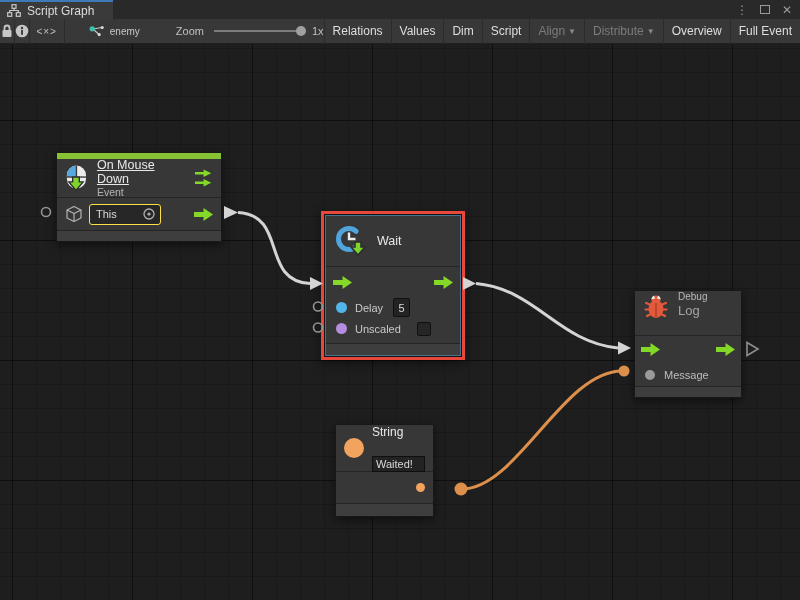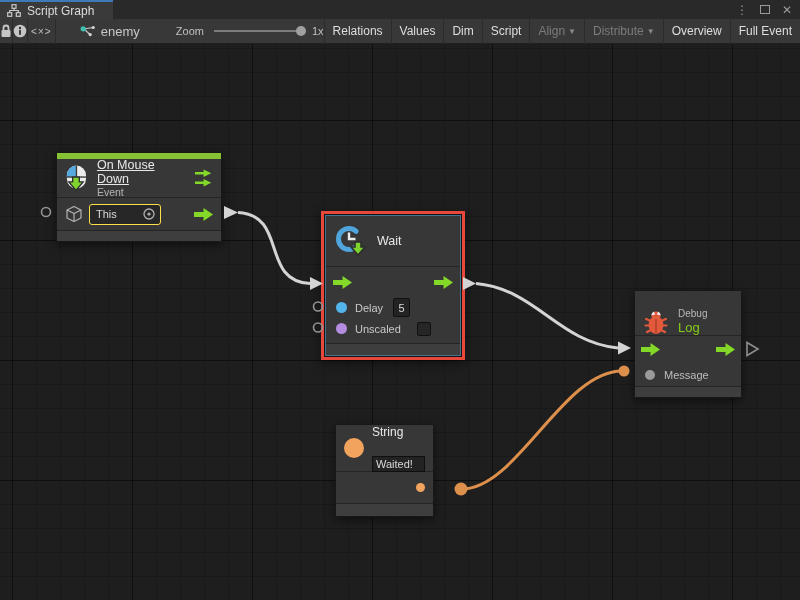--- a/index.html
+++ b/index.html
@@ -20,21 +20,21 @@
 
   
   .toolbar { position:absolute; left:0; top:19px; width:800px; height:25px; background:#383838;
              border-bottom:1px solid #1f1f1f; display:flex; align-items:center; font-size:12px;
              color:#d6d6d6; }
   .tb-btn { height:25px; display:flex; align-items:center; justify-content:center;
             border-right:1px solid #2b2b2b; }
   .tb-ico { width:26px; }
   .tb-code { width:64px; color:#c0c0c0; font-size:10px; letter-spacing:1px; }
   .graph-chip { display:flex; align-items:center; gap:5px; margin-left:24px; color:#c8c8c8;
-                font-size:13px; }
+                font-size:10px; }
   .zoom-group { display:flex; align-items:center; margin-left:36px; }
   .zoom-label { color:#c0c0c0; font-size:11px; }
   .zoom-track { position:relative; width:90px; height:2px; background:#7d7d7d; margin-left:10px; }
   .zoom-knob { position:absolute; right:-2px; top:-4px; width:10px; height:10px; border-radius:50%;
                background:#a0a0a0; }
   .zoom-value { color:#c0c0c0; font-size:11px; margin-left:8px; }
   .tb-right { margin-left:auto; display:flex; height:25px; }
   .tb-text-btn { display:flex; align-items:center; gap:3px; padding:0 8px; color:#dedede;
                  border-left:1px solid #2b2b2b; white-space:nowrap; }
   .tb-text-btn.disabled { color:#7c7c7c; }
@@ -87,23 +87,23 @@
   .dot-blue { width:11px; height:11px; background:#52b4e8; }
   .dot-purple { width:11px; height:11px; background:#b48ce0; }
   .val-box { width:17px; height:19px; background:#232323; border:1px solid #101010; border-radius:2px;
              display:flex; align-items:center; justify-content:center; font-size:11px; color:#dadada;
              margin-left:2px; }
   .chk-box { width:14px; height:14px; background:#262626; border:1px solid #101010; border-radius:2px;
              margin-left:8px; }
 
   
   #log { left:634px; top:290px; width:108px; }
-  #log .hdr { height:44px; display:flex; align-items:flex-end; gap:9px; padding:0 8px; }
+  #log .hdr { height:44px; display:flex; align-items:flex-start; gap:9px; padding:0 8px; }
   #log .t1 { font-size:10px; color:#b8b8b8; line-height:12px; }
-  #log .t2 { font-size:13px; color:#84cc16; line-height:15px; }
+  #log .t2 { font-size:13px; color:#a3a3a3; line-height:15px; }
   #log .flow { height:27px; display:flex; align-items:center; justify-content:space-between;
                padding:0 6px; }
   #log .prow { height:23px; display:flex; align-items:center; gap:9px; padding-left:10px;
                font-size:11px; color:#bdbdbd; }
   #log .footer { height:11px; }
   .dot-gray { width:10px; height:10px; background:#9a9a9a; }
 
   
   #str { left:335px; top:424px; width:99px; }
   #str .hdr { height:46px; display:flex; align-items:center; gap:8px; padding:0 8px; }

